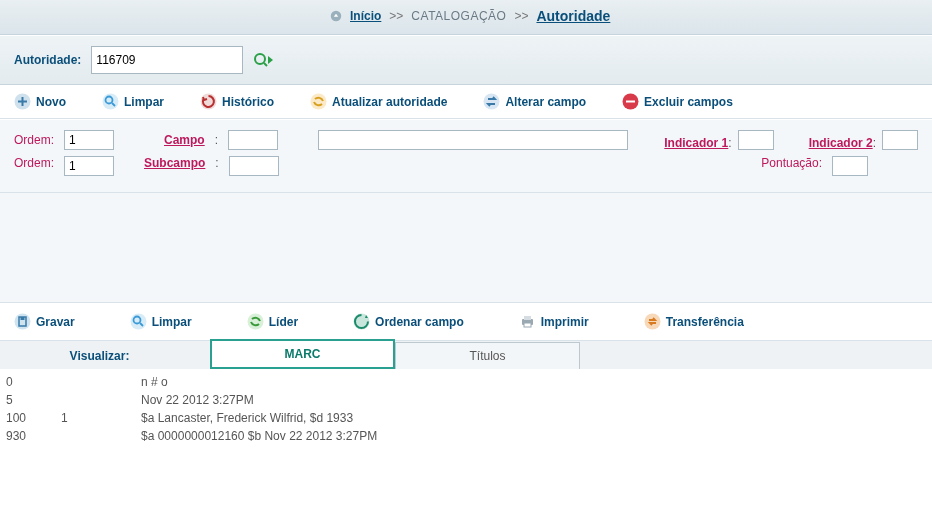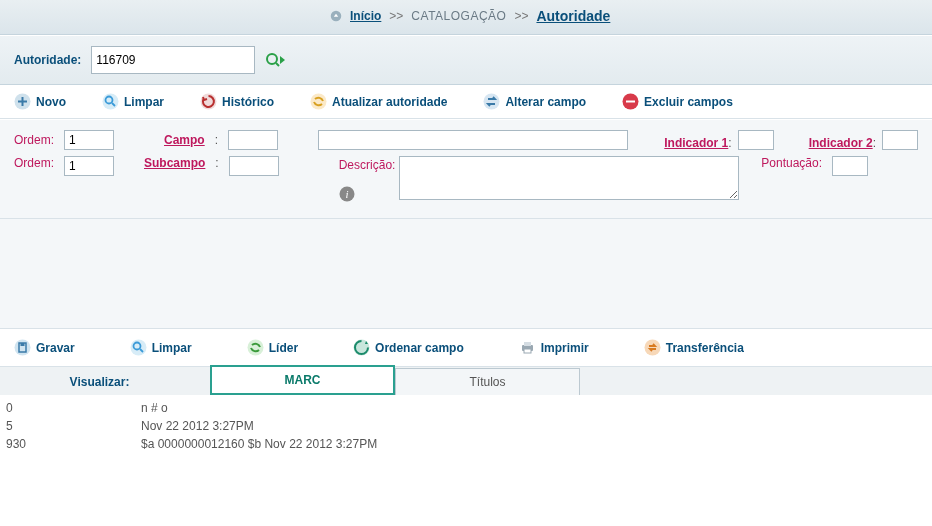--- a/index.html
+++ b/index.html
@@ -7,21 +7,21 @@
 a { color: #0a4f7a; text-decoration: underline; }
 .breadcrumb { background: linear-gradient(#e9eff2, #dbe5eb); border-bottom: 1px solid #c5d4dd; padding: 8px 0 10px 330px; display: flex; align-items: center; gap: 8px; }
 .breadcrumb .sep { color: #777; }
 .breadcrumb .home-icon { width: 12px; height: 12px; display: inline-block; }
 .breadcrumb .home-link { font-weight: bold; color: #0a4f7a; }
 .breadcrumb .plain { color: #6a7a85; letter-spacing: 0.5px; }
 .breadcrumb .current { font-weight: bold; font-size: 14px; color: #0a4f7a; }
 
 .search-row { background: linear-gradient(#eef3f6, #e3ebef); border-top: 1px solid #fff; border-bottom: 1px solid #c5d4dd; padding: 10px 14px; display: flex; align-items: center; gap: 10px; }
 .search-row .lbl { color: #0a4f7a; font-weight: bold; }
-.search-row input[type=text] { border: 1px solid #a8b8c2; padding: 6px 4px; width: 164px; background: #fff; font-size: 12px; }
+.search-row input[type=text] { border: 1px solid #a8b8c2; padding: 6px 4px; width: 152px; background: #fff; font-size: 12px; }
 .go-icon { display: inline-flex; align-items: center; }
 
 .toolbar { background: #fff; border-bottom: 1px solid #d9e2e8; padding: 8px 14px; display: flex; align-items: center; gap: 36px; }
 .tool-btn { display: inline-flex; align-items: center; gap: 5px; cursor: pointer; color: #0a4f7a; font-weight: bold; }
 .tool-btn .ico { width: 17px; height: 17px; display: inline-block; }
 
 .form-area { background: #f4f7f9; border-top: 1px solid #fff; border-bottom: 1px solid #d9e2e8; padding: 10px 14px; }
 .form-row { display: flex; align-items: center; gap: 10px; margin-bottom: 6px; flex-wrap: nowrap; }
 .form-area label { color: #be185d; }
 .form-area input[type=text] { border: 1px solid #a8b8c2; padding: 2px 4px; background: #fff; font-size: 12px; }
@@ -150,30 +150,20 @@
     </span>
   </div>
   <div class="form-row" style="align-items:flex-start;">
     <label>Ordem:</label>
     <input type="text" class="ord-input" value="1" style="">
     <span style="width:10px"></span>
     <span class="link-label">Subcampo</span>
       <span>:</span>
     <input type="text" class="campo-input" value="" style="">
     <span style="width:40px"></span>
-    <div style="display:flex; gap:4px; align-items:flex-start;">
-      <div style="display:flex; flex-direction:column; align-items:flex-end;">
-        <label class="desc-lbl">Descrição:</label>
-        <span class="info-ico"><svg width="16" height="16">
-              <circle cx="8" cy="8" r="7.5" fill="#888"></circle>
-              <text x="8" y="12" text-anchor="middle" fill="#fff" font-size="11" font-family="Georgia" font-style="italic">i</text>
-            </svg></span>
-      </div>
-      <textarea style=""></textarea>
-    </div>
     <span style="flex:1"></span>
     <label>Pontuação:</label>
     <input type="text" class="pont-input" value="" style="">
     <span style="width:40px"></span>
   </div>
 </div>
 
 <div class="blank-area"></div>
 
 <div class="toolbar2">
@@ -239,18 +229,23 @@
         <td class="tag">0</td>
         <td class="ind"></td>
         <td>n # o</td>
       </tr>
       <tr>
         <td class="tag">5</td>
         <td class="ind"></td>
         <td>Nov 22 2012 3:27PM</td>
       </tr>
       <tr>
+        <td class="tag">100</td>
+        <td class="ind">1</td>
+        <td>$a Lancaster, Frederick Wilfrid, $d 1933</td>
+      </tr>
+      <tr>
         <td class="tag">930</td>
         <td class="ind"></td>
         <td>$a 0000000012160 $b Nov 22 2012 3:27PM</td>
       </tr>
     </tbody>
 </table>
 
 </body></html>

